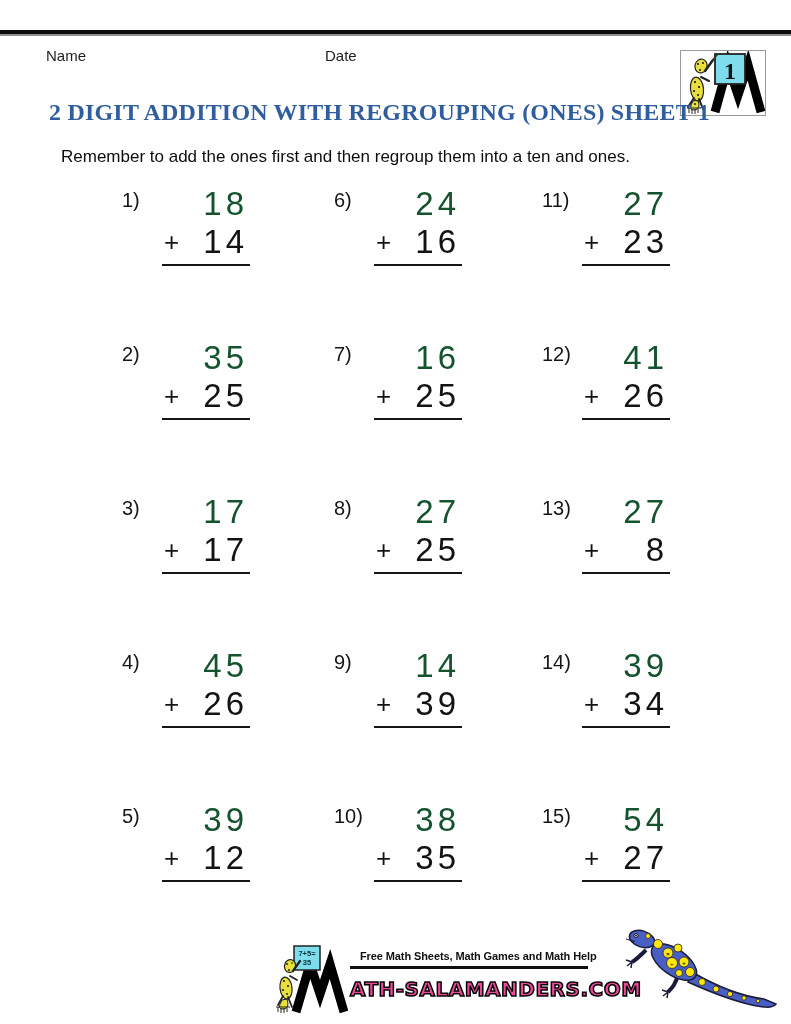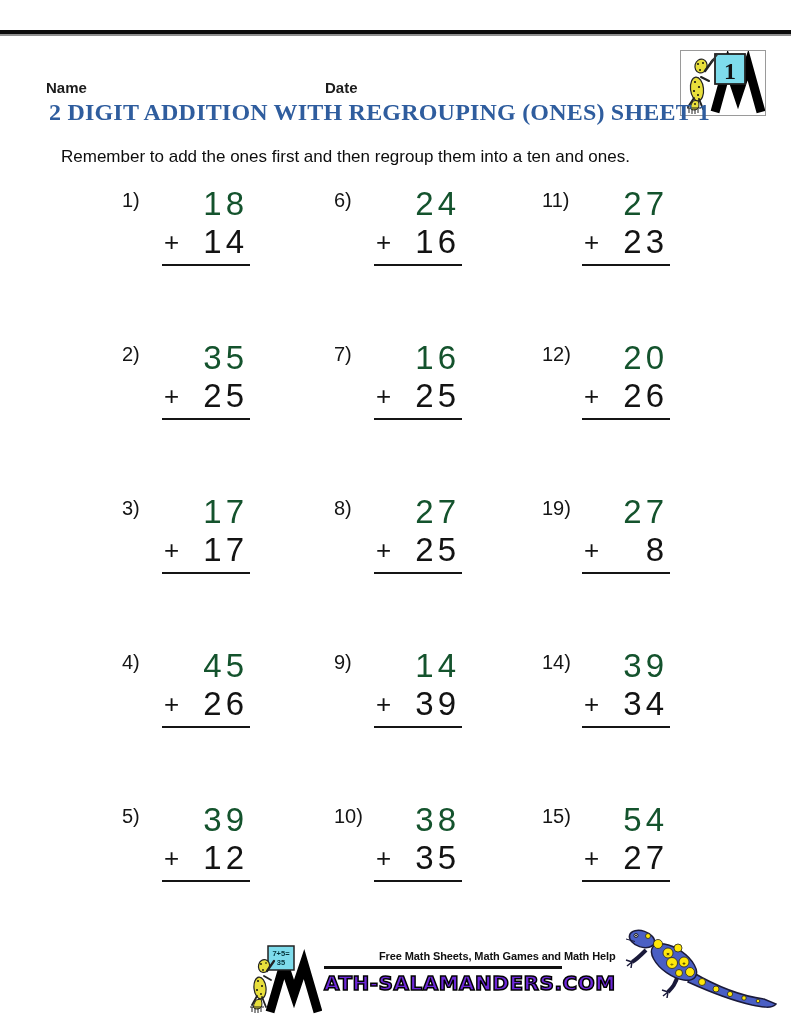--- a/index.html
+++ b/index.html
@@ -5,21 +5,21 @@
   html,body{margin:0;padding:0;background:#fff;}
   .page{
     position:relative;width:791px;height:1024px;background:#ffffff;
     font-family:"Liberation Sans",sans-serif;overflow:hidden;color:#111;
   }
   .top-rule{
     position:absolute;top:30px;left:0;width:791px;height:4px;
     background:#0b0b0b;border-bottom:2px solid #8f8f8f;
   }
   .name-label,.date-label{
-    position:absolute;top:47px;font-size:15px;color:#1c1c1c;font-weight:700;margin-top:32px;
+    position:absolute;top:47px;font-size:15px;color:#1c1c1c;font-weight:400;
   }
   .name-label{left:46px;}
   .date-label{left:325px;}
   .corner-badge{
     position:absolute;left:680px;top:50px;width:86px;height:66px;
     border:1px solid #9a9a9a;background:#fff;box-sizing:border-box;
   }
   .corner-badge svg{display:block;width:84px;height:64px;}
   .title{
     position:absolute;left:45px;top:95px;margin:4px;white-space:nowrap;
@@ -41,33 +41,33 @@
     padding-right:2px;color:#14532d;
   }
   .bot-row{
     display:flex;justify-content:space-between;align-items:center;
     line-height:38px;height:38px;
   }
   .plus{font-size:26px;padding-left:2px;color:#131313;}
   .bot-num{font-size:33px;letter-spacing:4px;padding-right:2px;color:#131313;}
   .answer-line{border-top:2.5px solid #151515;margin-top:3px;height:0;}
   .footer-logo{
-    position:absolute;left:246px;top:940px;display:flex;align-items:flex-start;text-align:right;
+    position:absolute;left:272px;top:940px;display:flex;align-items:flex-start;
   }
   .flogo-icon{width:76px;height:76px;flex:none;}
   .flogo-text{margin-left:2px;padding-top:10px;}
   .tagline{
     font-size:11px;font-weight:bold;color:#101010;letter-spacing:-0.1px;
     padding-left:10px;white-space:nowrap;
   }
   .tagline-rule{height:3px;background:#101010;margin-top:4px;width:238px;}
   .brand{
-    margin-top:2px;white-space:nowrap;
+    margin-top:8px;white-space:nowrap;
     font-family:"DejaVu Sans",sans-serif;font-weight:bold;font-size:20px;
-    letter-spacing:.5px;color:#6d28d9;-webkit-text-stroke:1.5px #000;
+    letter-spacing:.5px;color:#ec4899;-webkit-text-stroke:1.5px #000;
   }
   .blue-salamander{position:absolute;left:622px;top:926px;width:160px;height:92px;}
 </style>
 </head>
 <body>
 
 <div class="page">
 
   <div class="top-rule"></div>
 
@@ -161,21 +161,21 @@
           <span class="plus">+</span>
           <span class="bot-num">25</span>
         </div>
         <div class="answer-line"></div>
       </div>
     </div>
 
     <div class="problem">
       <span class="plabel">12)</span>
       <div class="pbody">
-        <div class="top-num">20</div>
+        <div class="top-num">41</div>
         <div class="bot-row">
           <span class="plus">+</span>
           <span class="bot-num">26</span>
         </div>
         <div class="answer-line"></div>
       </div>
     </div>
 
     <div class="problem">
       <span class="plabel">3)</span>
@@ -195,21 +195,21 @@
         <div class="top-num">27</div>
         <div class="bot-row">
           <span class="plus">+</span>
           <span class="bot-num">25</span>
         </div>
         <div class="answer-line"></div>
       </div>
     </div>
 
     <div class="problem">
-      <span class="plabel">19)</span>
+      <span class="plabel">13)</span>
       <div class="pbody">
         <div class="top-num">27</div>
         <div class="bot-row">
           <span class="plus">+</span>
           <span class="bot-num">8</span>
         </div>
         <div class="answer-line"></div>
       </div>
     </div>
 

